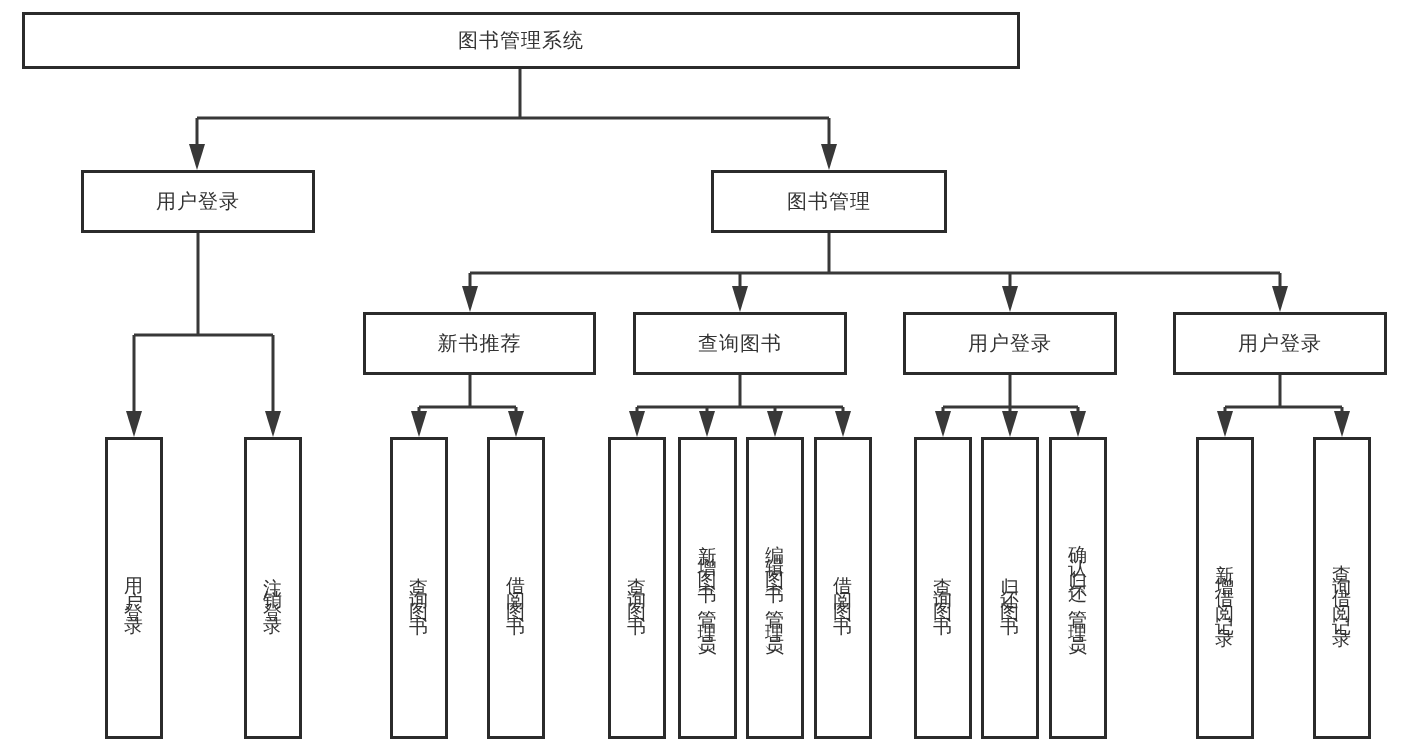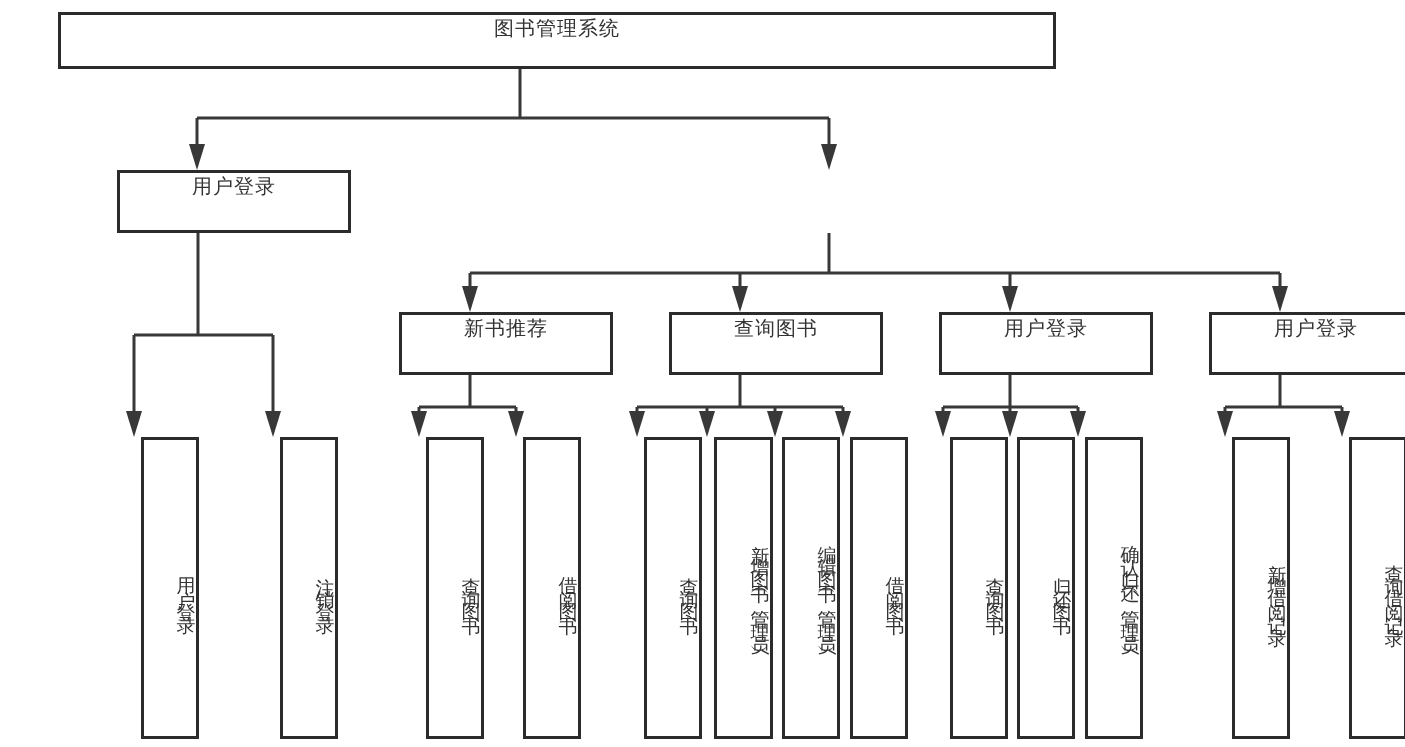--- a/index.html
+++ b/index.html
@@ -10,26 +10,25 @@
     overflow:hidden;
     font-family:"Liberation Sans","DejaVu Sans",sans-serif;
     color:#333333;
   }
   .connectors{position:absolute;left:0;top:0;z-index:1;}
   .node{
     position:absolute;
     box-sizing:border-box;
     border:3px solid #2b2b2b;
     background:#ffffff;
-    display:flex;justify-content:center;
+    display:flex;align-items:center;justify-content:center;
     font-size:20px;
     letter-spacing:1px;
     z-index:2;
     text-align:center;
-    margin-left:36px;
   }
   .leaf{
     writing-mode:vertical-rl;
     text-orientation:mixed;
     font-size:19px;
     letter-spacing:13px;
     line-height:1;
   }
   .leaf span{display:block;}
   .watermark{
@@ -80,22 +79,25 @@
     </g>
   </svg>
 
   <div class="node" style="left:22px;top:12px;width:998px;height:57px;">
     <span>图书管理系统</span>
   </div>
 
   <div class="node" style="left:81px;top:170px;width:234px;height:63px;">
     <span>用户登录</span>
   </div>
+  <div class="node" style="left:711px;top:170px;width:236px;height:63px;">
+    <span>图书管理</span>
+  </div>
 
-  <div class="node" style="left:363px;top:312px;width:214px;height:63px;">
+  <div class="node" style="left:363px;top:312px;width:233px;height:63px;">
     <span>新书推荐</span>
   </div>
   <div class="node" style="left:633px;top:312px;width:214px;height:63px;">
     <span>查询图书</span>
   </div>
   <div class="node" style="left:903px;top:312px;width:214px;height:63px;">
     <span>用户登录</span>
   </div>
   <div class="node" style="left:1173px;top:312px;width:214px;height:63px;">
     <span>用户登录</span>

